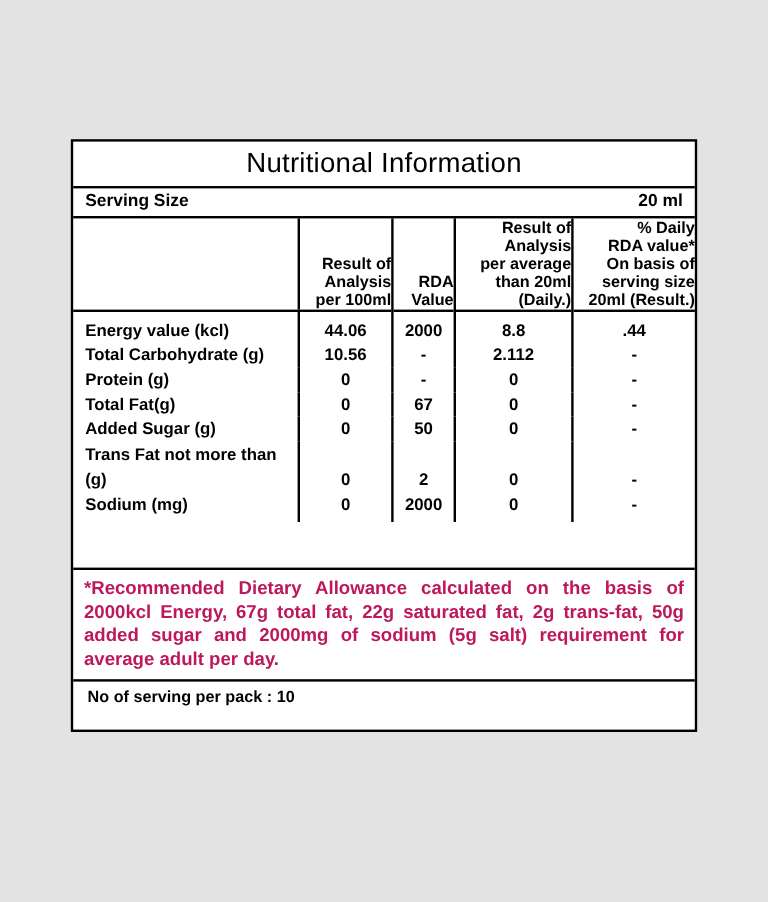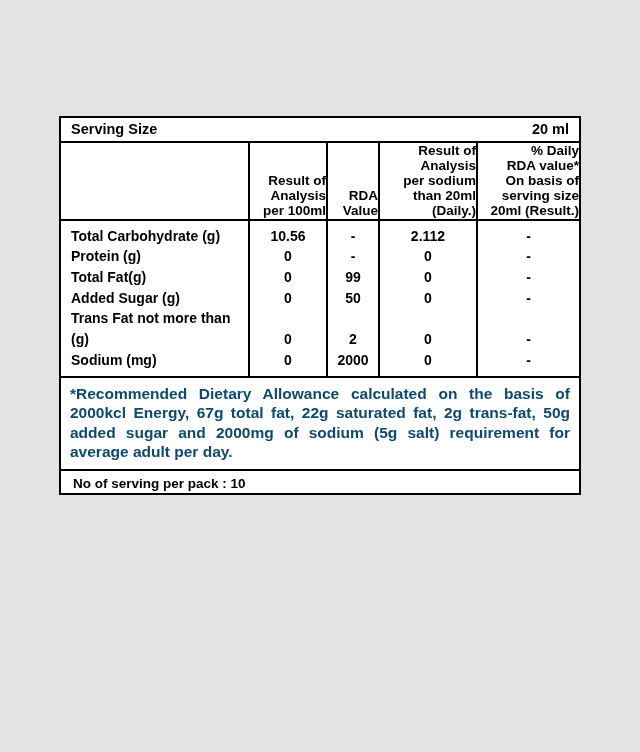--- a/index.html
+++ b/index.html
@@ -93,34 +93,38 @@
 
   
   .footnote {
     border-top: 2px solid #000;
     border-bottom: 2px solid #000;
     padding: 6px 9px 7px 9px;
     font-size: 15.5px;
     font-weight: bold;
     line-height: 1.26;
     text-align: justify;
-    color: #0c4a6e;
+    color: #be185d;
+    margin-top: 38px;
   }
   .per-pack {
-    padding: 5px 10px 2px 12px;
+    padding: 5px 10px 20px 12px;
     font-size: 13.5px;
     font-weight: bold;
     color: #000;
   }
 </style>
 </head>
 <body>
 
 <div class="panel">
 
+  <div class="title-row">
+    <span class="title">Nutritional Information</span>
+  </div>
 
   <div class="serving-row">
     <span>Serving Size</span>
     <span>20 ml</span>
   </div>
 
   <table class="nutri">
     <colgroup>
       <col class="col-name">
         <col class="col-a">
@@ -136,52 +140,59 @@
           <div>Analysis</div>
           <div>per 100ml</div>
         </td>
         <td class="vline-l">
           <div>RDA</div>
           <div>Value</div>
         </td>
         <td class="vline-l">
           <div>Result of</div>
           <div>Analysis</div>
-          <div>per sodium</div>
+          <div>per average</div>
           <div>than 20ml</div>
           <div>(Daily.)</div>
         </td>
         <td class="vline-l">
           <div>% Daily</div>
           <div>RDA value*</div>
           <div>On basis of</div>
           <div>serving size</div>
           <div>20ml (Result.)</div>
         </td>
       </tr>
     </thead>
     <tbody>
       <tr>
+        <td class="name">Energy value (kcl)</td>
+        <td class="num vline-l">44.06</td>
+        <td class="num vline-l">2000</td>
+        <td class="num vline-l">8.8</td>
+        <td class="num vline-l">.44</td>
+      </tr>
+      <tr>
         <td class="name">Total Carbohydrate (g)</td>
         <td class="num vline-l">10.56</td>
         <td class="num vline-l">-</td>
         <td class="num vline-l">2.112</td>
         <td class="num vline-l">-</td>
       </tr>
       <tr>
         <td class="name">Protein (g)</td>
         <td class="num vline-l">0</td>
         <td class="num vline-l">-</td>
         <td class="num vline-l">0</td>
         <td class="num vline-l">-</td>
       </tr>
       <tr>
         <td class="name">Total Fat(g)</td>
         <td class="num vline-l">0</td>
-        <td class="num vline-l">99</td>
+        <td class="num vline-l">67</td>
         <td class="num vline-l">0</td>
         <td class="num vline-l">-</td>
       </tr>
       <tr>
         <td class="name">Added Sugar (g)</td>
         <td class="num vline-l">0</td>
         <td class="num vline-l">50</td>
         <td class="num vline-l">0</td>
         <td class="num vline-l">-</td>
       </tr>

